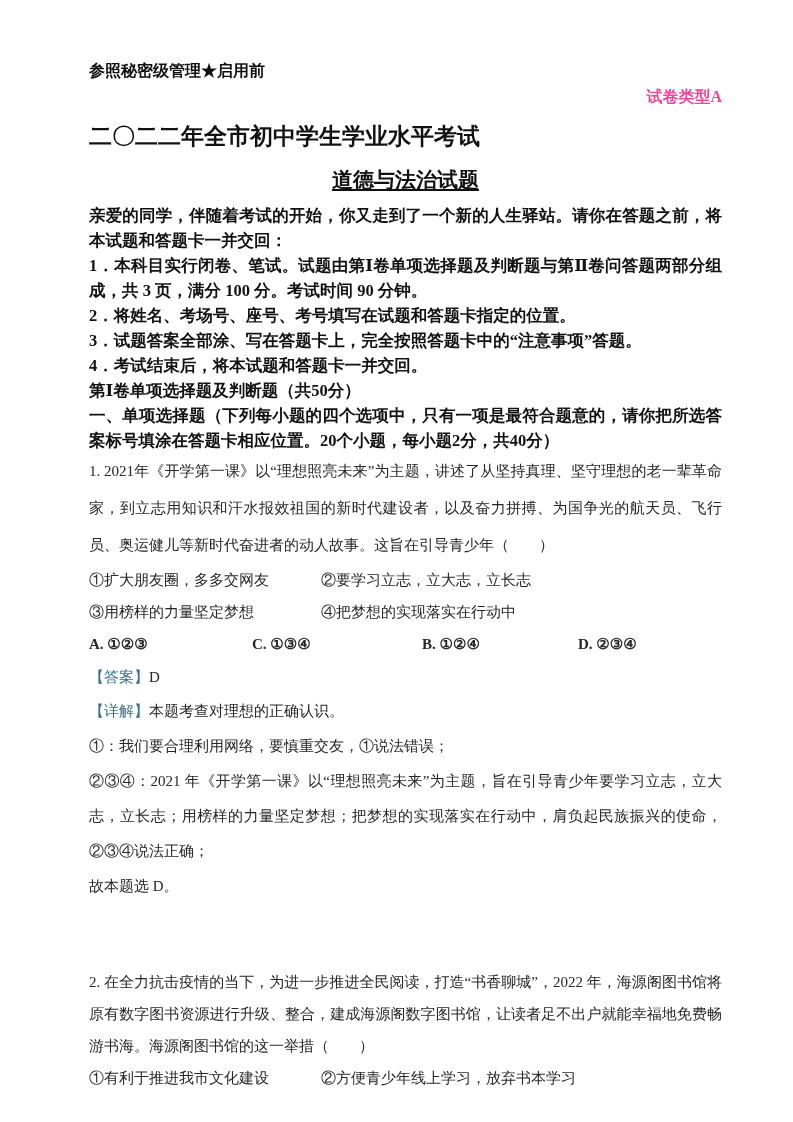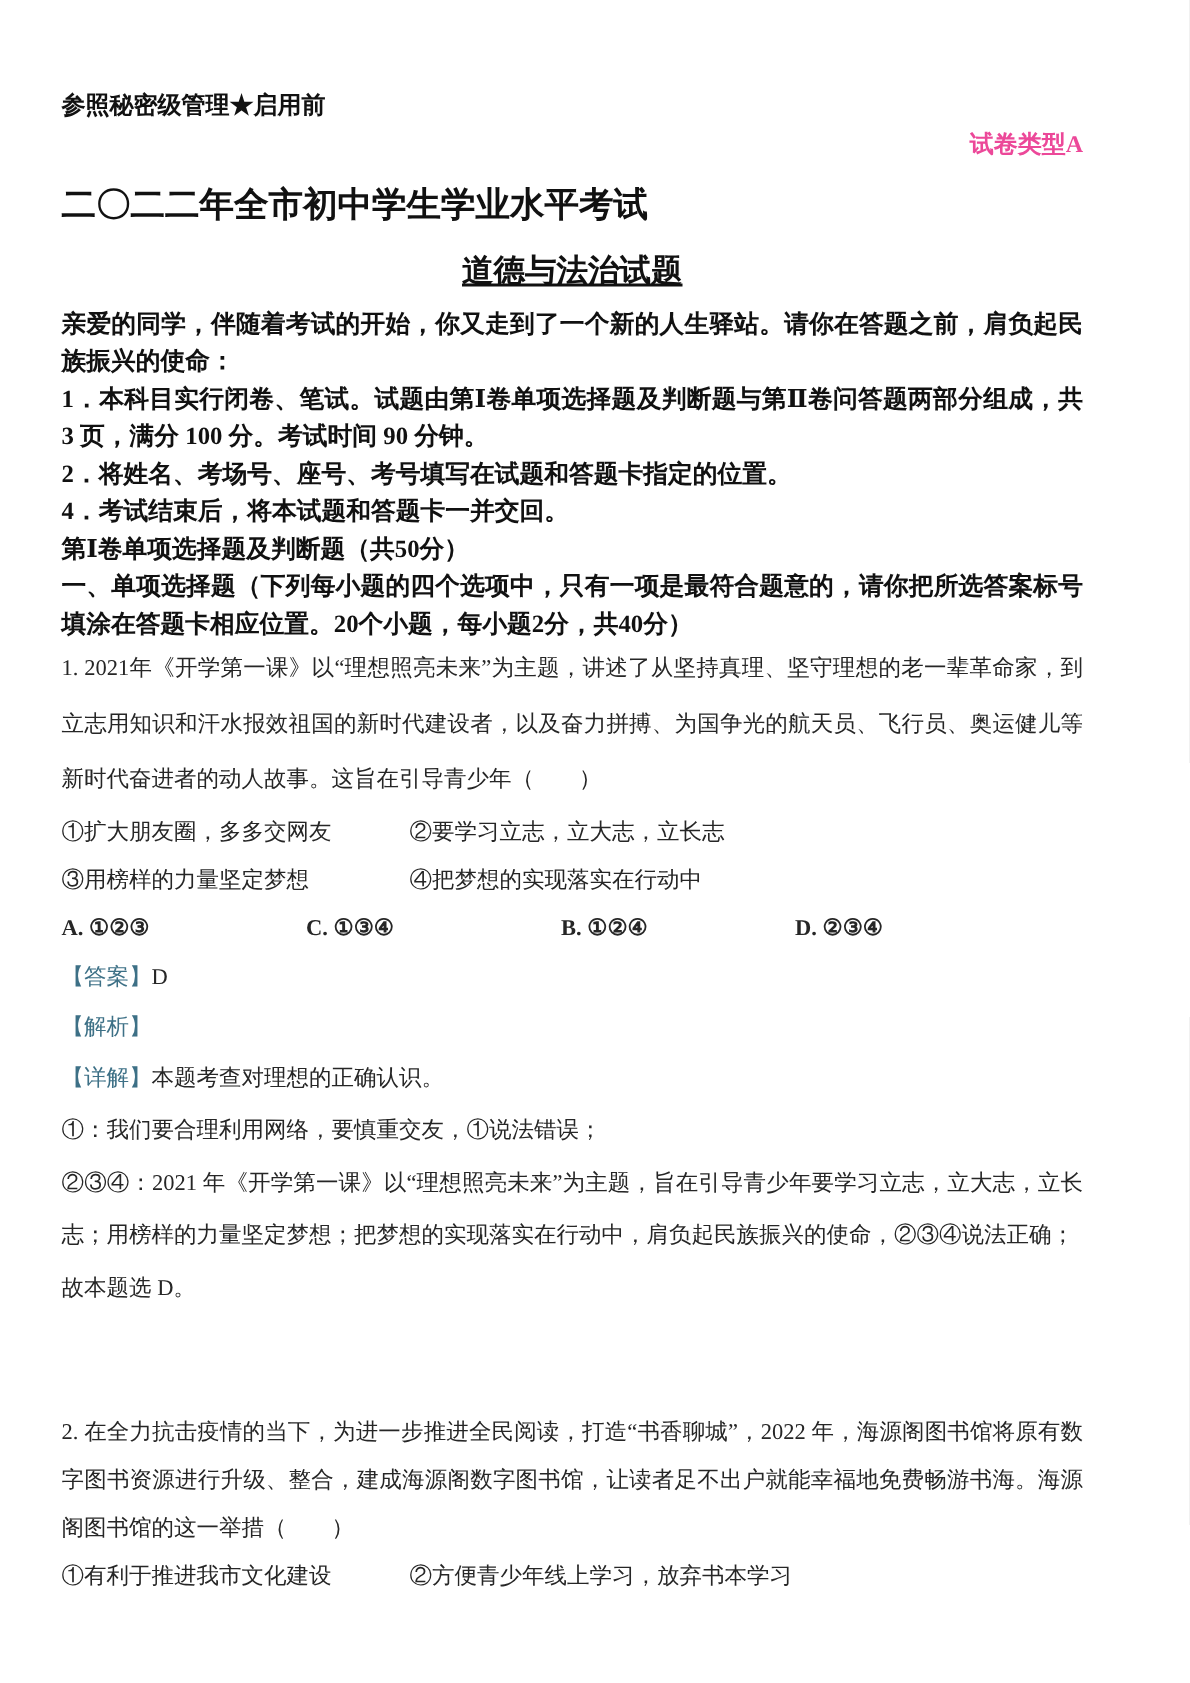--- a/index.html
+++ b/index.html
@@ -2,21 +2,21 @@
 <html><head>
 <meta charset="utf-8">
 <style>
   html,body { margin:0; padding:0; background:#e8e8e8; }
   .page {
     position:relative;
     width:793px; height:1122px;
     margin:0 auto;
     background:#ffffff;
     box-sizing:border-box;
-    padding:60px 71px 0 41px;
+    padding:60px 71px 0 89px;
     font-family:"Liberation Serif","DejaVu Serif",serif;
     color:#262626;
     overflow:hidden;
   }
   .security-notice {
     font-weight:bold; font-size:16px; color:#111;
     line-height:22px;
   }
   .paper-type {
     text-align:right; font-weight:bold; font-size:16px; color:#ec4899;
@@ -77,23 +77,24 @@
 
   <div class="security-notice">参照秘密级管理★启用前</div>
 
   <div class="paper-type">试卷类型A</div>
 
   <h1 class="doc-title">二〇二二年全市初中学生学业水平考试</h1>
 
   <h2 class="doc-subtitle">道德与法治试题</h2>
 
   <div class="bold-block">
-    <p>亲爱的同学，伴随着考试的开始，你又走到了一个新的人生驿站。请你在答题之前，肩负起民族振兴的使命：</p>
+    <p>亲爱的同学，伴随着考试的开始，你又走到了一个新的人生驿站。请你在答题之前，将本试题和答题卡一并交回：</p>
     <p>1．本科目实行闭卷、笔试。试题由第Ⅰ卷单项选择题及判断题与第Ⅱ卷问答题两部分组成，共 3 页，满分 100 分。考试时间 90 分钟。</p>
     <p>2．将姓名、考场号、座号、考号填写在试题和答题卡指定的位置。</p>
+    <p>3．试题答案全部涂、写在答题卡上，完全按照答题卡中的“注意事项”答题。</p>
     <p>4．考试结束后，将本试题和答题卡一并交回。</p>
     <p class="section-title">第Ⅰ卷单项选择题及判断题（共50分）</p>
     <p>一、单项选择题（下列每小题的四个选项中，只有一项是最符合题意的，请你把所选答案标号填涂在答题卡相应位置。20个小题，每小题2分，共40分）</p>
   </div>
 
   <div class="qblock">
     <p class="stem">1. 2021年《开学第一课》以“理想照亮未来”为主题，讲述了从坚持真理、坚守理想的老一辈革命家，到立志用知识和汗水报效祖国的新时代建设者，以及奋力拼搏、为国争光的航天员、飞行员、奥运健儿等新时代奋进者的动人故事。这旨在引导青少年（　　）</p>
 
     <div class="pair-row">
       <span>①扩大朋友圈，多多交网友</span>
@@ -108,23 +109,20 @@
       <span>A. ①②③</span>
       <span>C. ①③④</span>
       <span>B. ①②④</span>
       <span>D. ②③④</span>
     </div>
 
     <p class="ans-line">
       <span class="label-teal">【答案】</span><span>D</span>
     </p>
 
-    <p class="ana-line">
-      <span class="label-teal">【解析】</span>
-    </p>
 
     <p class="detail-para">
       <span class="label-teal">【详解】</span><span>本题考查对理想的正确认识。</span>
     </p>
 
     <p class="exp-para">①：我们要合理利用网络，要慎重交友，①说法错误；</p>
     <p class="exp-para">②③④：2021 年《开学第一课》以“理想照亮未来”为主题，旨在引导青少年要学习立志，立大志，立长志；用榜样的力量坚定梦想；把梦想的实现落实在行动中，肩负起民族振兴的使命，②③④说法正确；</p>
     <p class="exp-para">故本题选 D。</p>
   </div>
 

